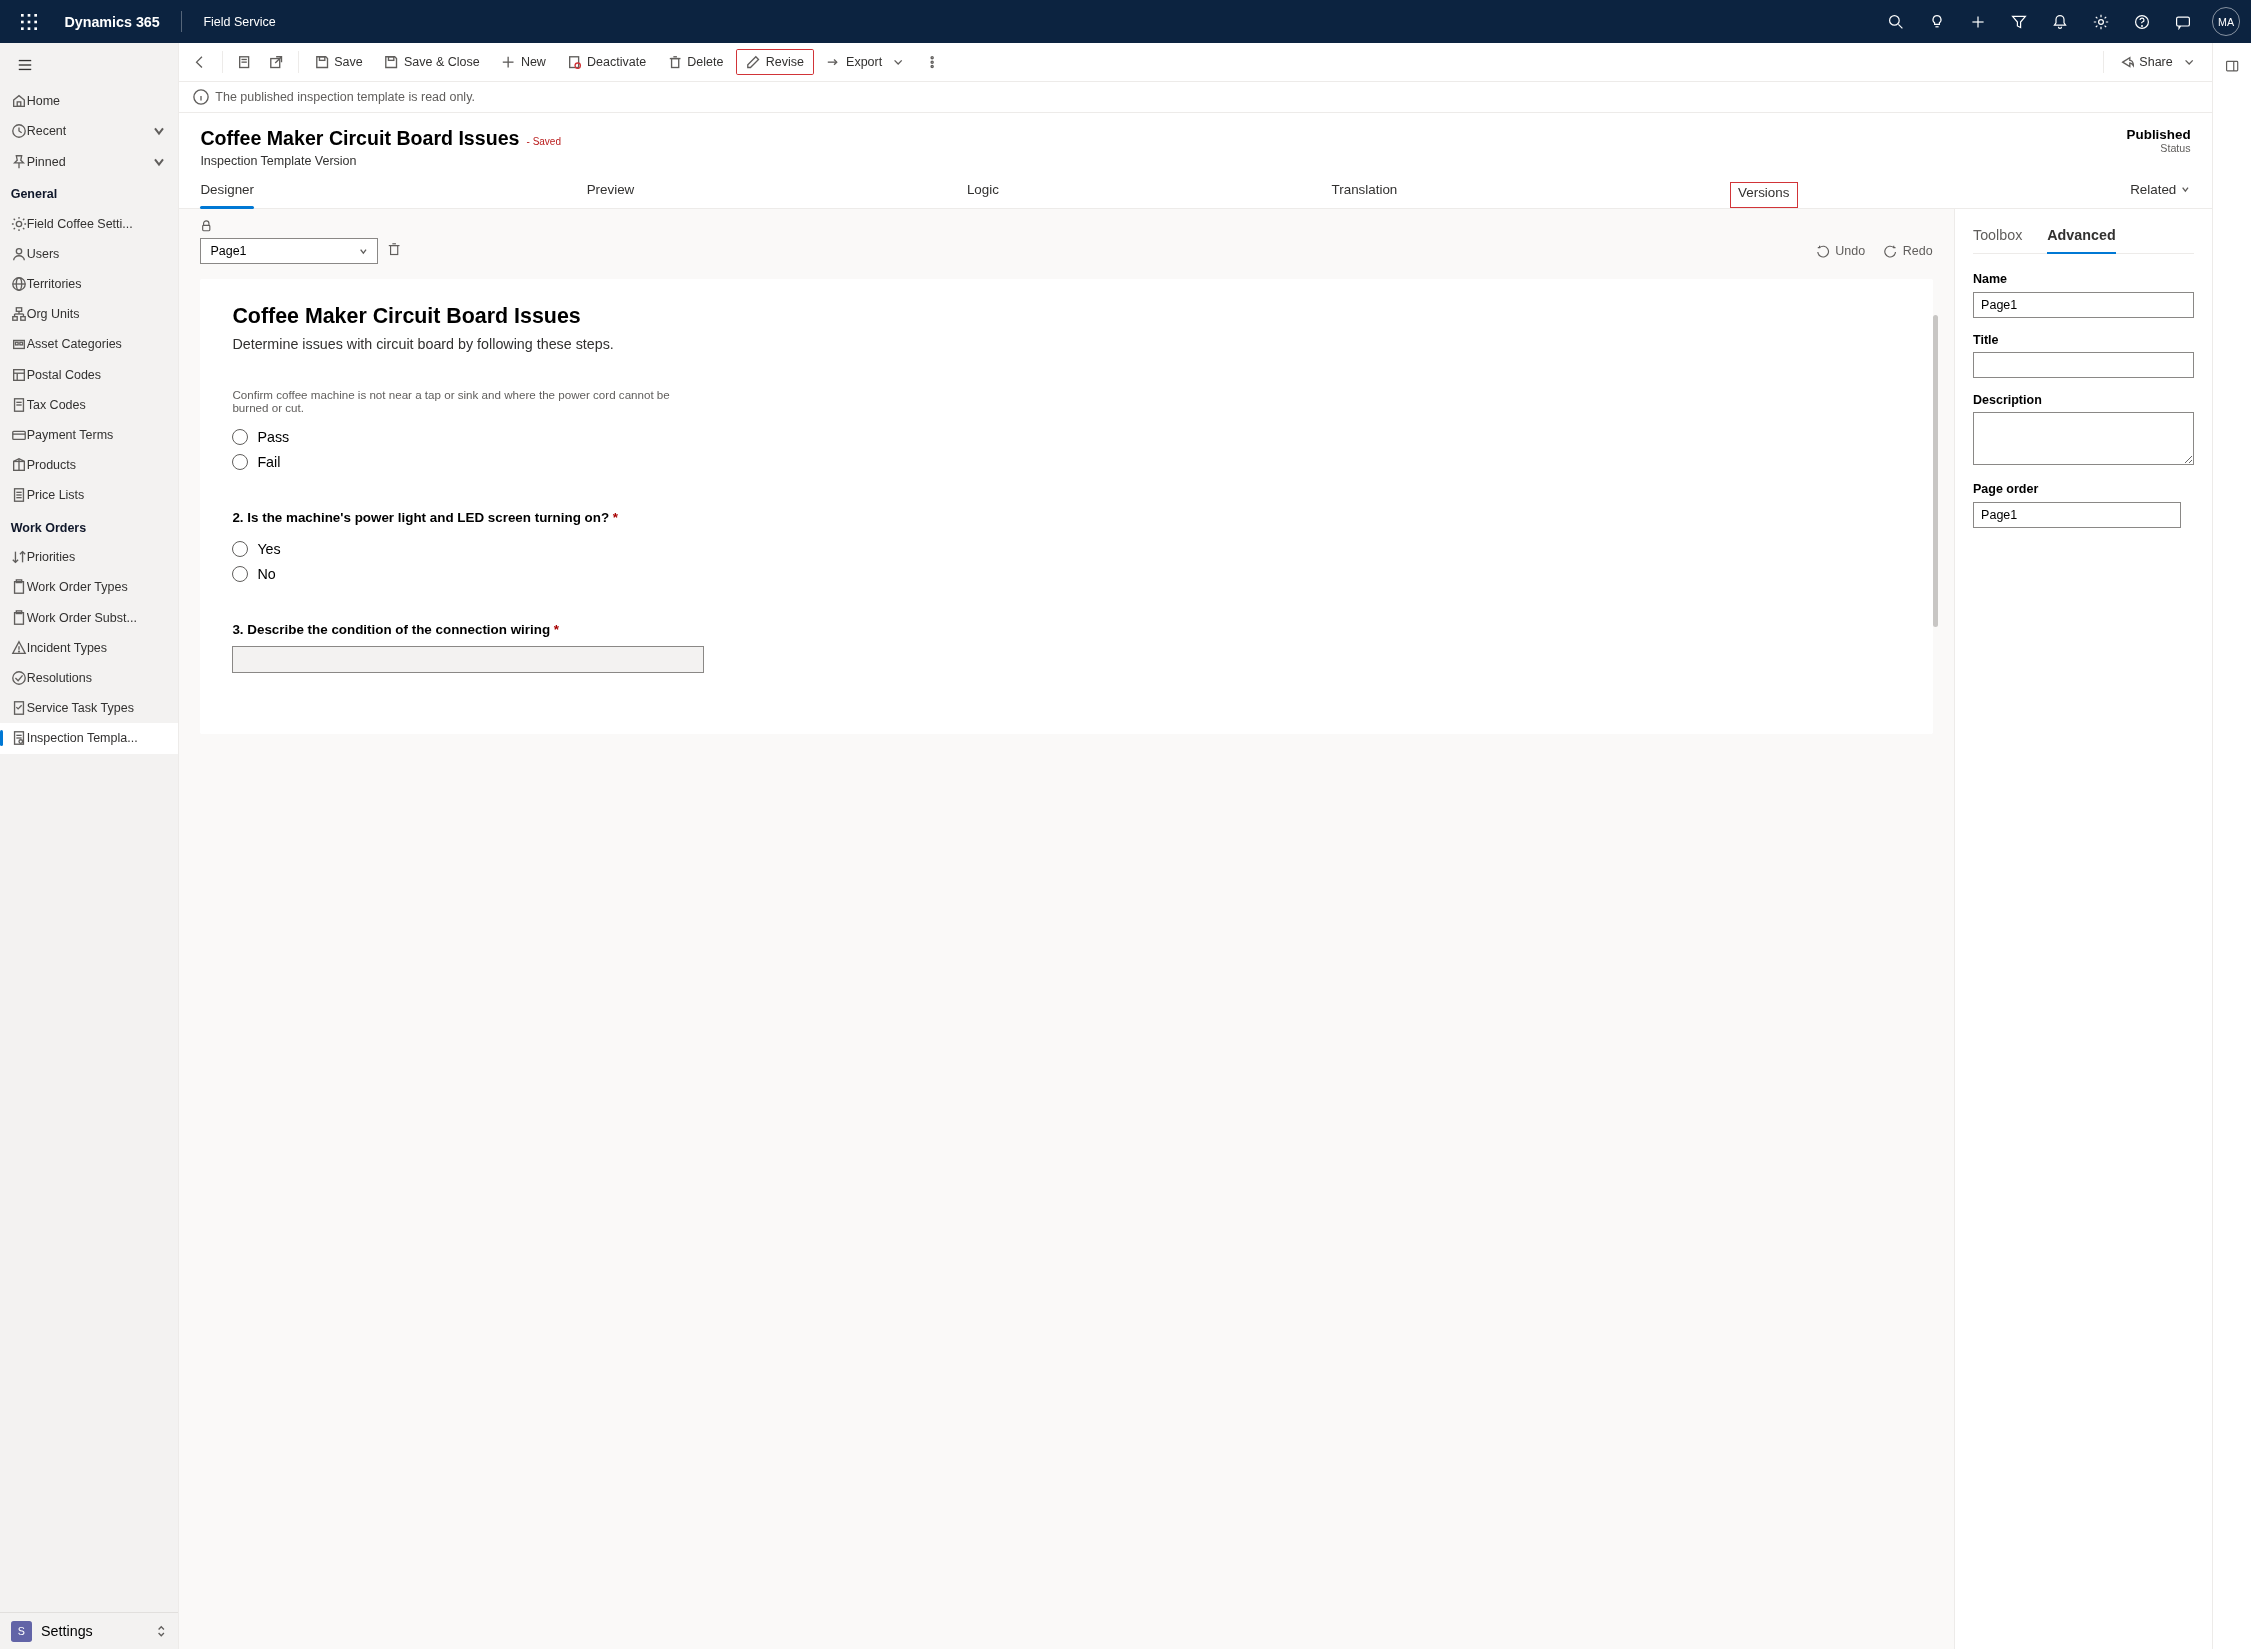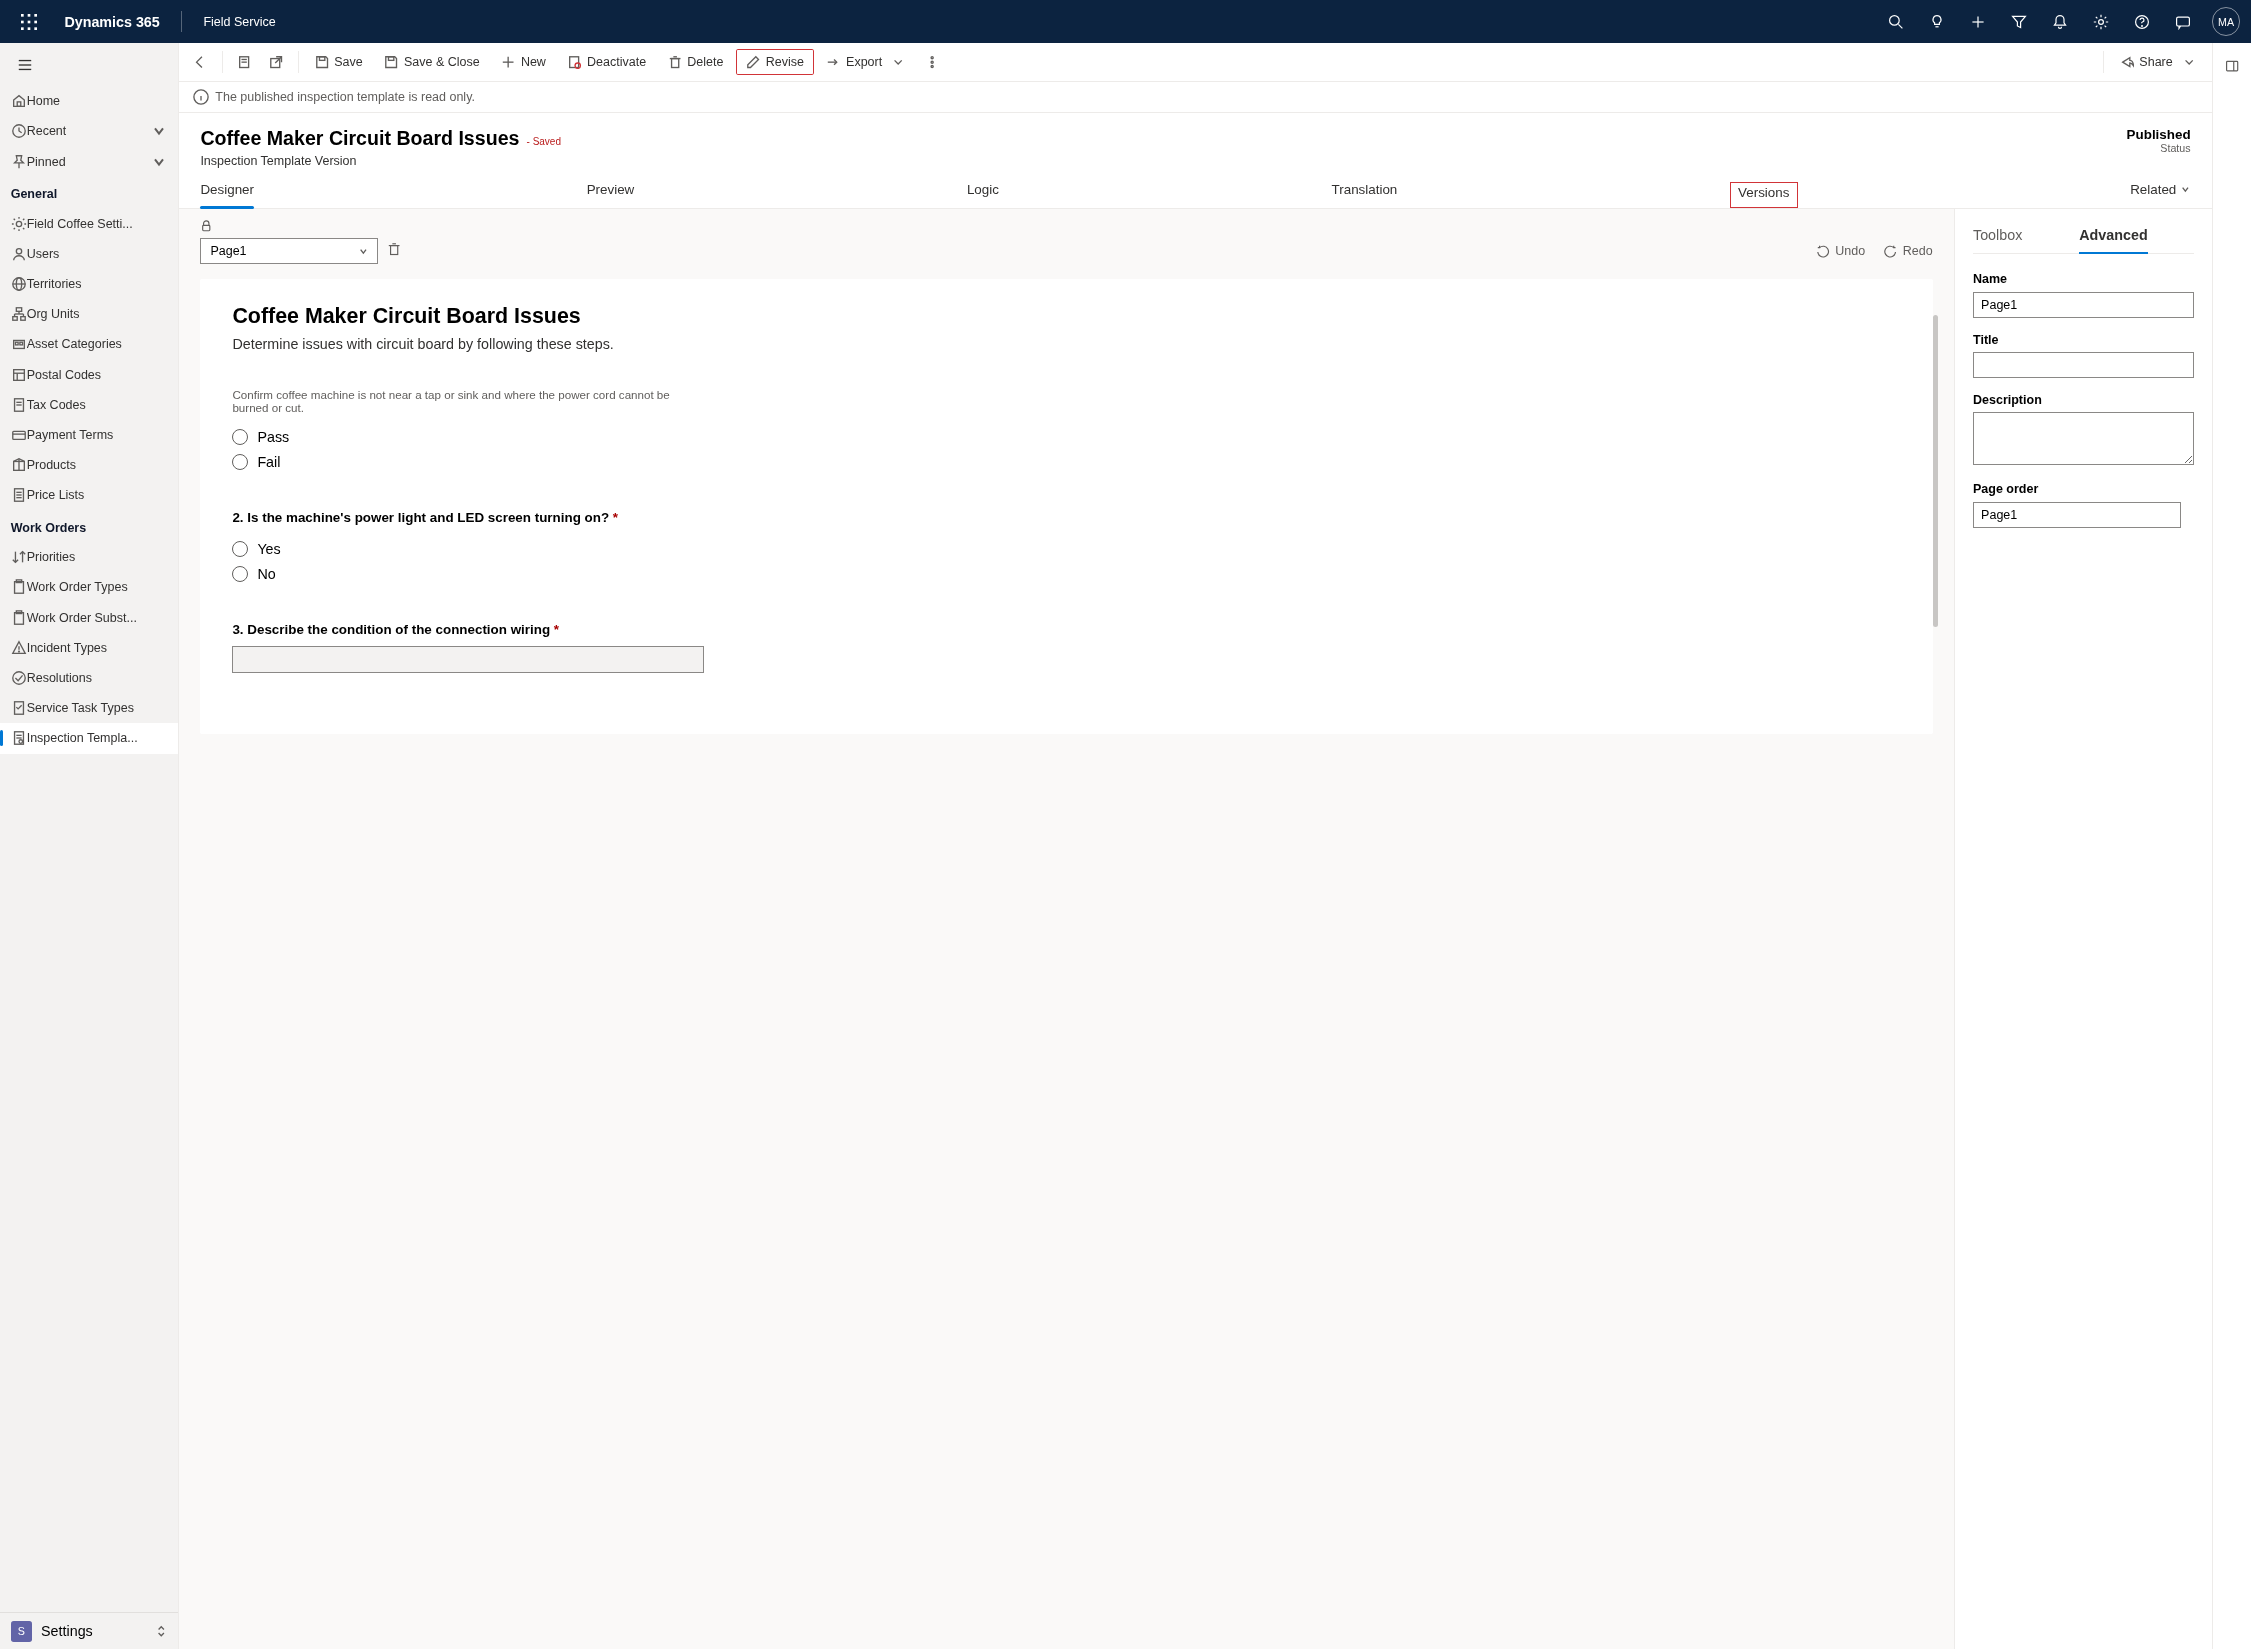--- a/index.html
+++ b/index.html
@@ -87,21 +87,21 @@
     .q-help { font-size: 11.6px; color: #605e5c; margin-top: 1.8px; max-width: 463px; }
     .q-opts { margin-top: 10.7px; }
     .q-opt { display: flex; align-items: center; gap: 9px; padding: 4.5px 0; }
     .radio { width: 16px; height: 16px; border: 1.3px solid #605e5c; border-radius: 50%; }
     .q-input { width: 100%; max-width: 472px; border: 0.9px solid #8a8886; background: #f3f2f1; height: 27px; margin-top: 9px; }
 
     
     .props { width: 258px; background: #fff; border-left: 0.9px solid #edebe9; padding: 18px; }
     .props-tabs { display: flex; gap: 25px; border-bottom: 0.9px solid #edebe9; margin-bottom: 18px; }
     .props-tab { padding-bottom: 9px; font-size: 14.3px; cursor: pointer; color: #605e5c; }
-    .props-tab.active { color: #323130; font-weight: 600; border-bottom: 2.7px solid #0078d4; margin-bottom: -0.9px; margin-left: 32px; }
+    .props-tab.active { color: #323130; font-weight: 600; border-bottom: 2.7px solid #0078d4; margin-bottom: -0.9px; }
     .prop-field { margin-bottom: 14.3px; }
     .prop-lbl { font-size: 12.5px; font-weight: 600; margin-bottom: 5.3px; display: block; }
     .prop-input { width: 100%; border: 0.9px solid #8a8886; padding: 5.3px 7.1px; font-size: 12.5px; background: #fff; }
     textarea.prop-input { height: 53px; resize: vertical; }
 
     .right-rail { width: 39px; border-left: 0.9px solid #edebe9; display: flex; flex-direction: column; align-items: center; padding-top: 10.7px; }
 
     svg { flex-shrink: 0; }
   </style>
 </head>

